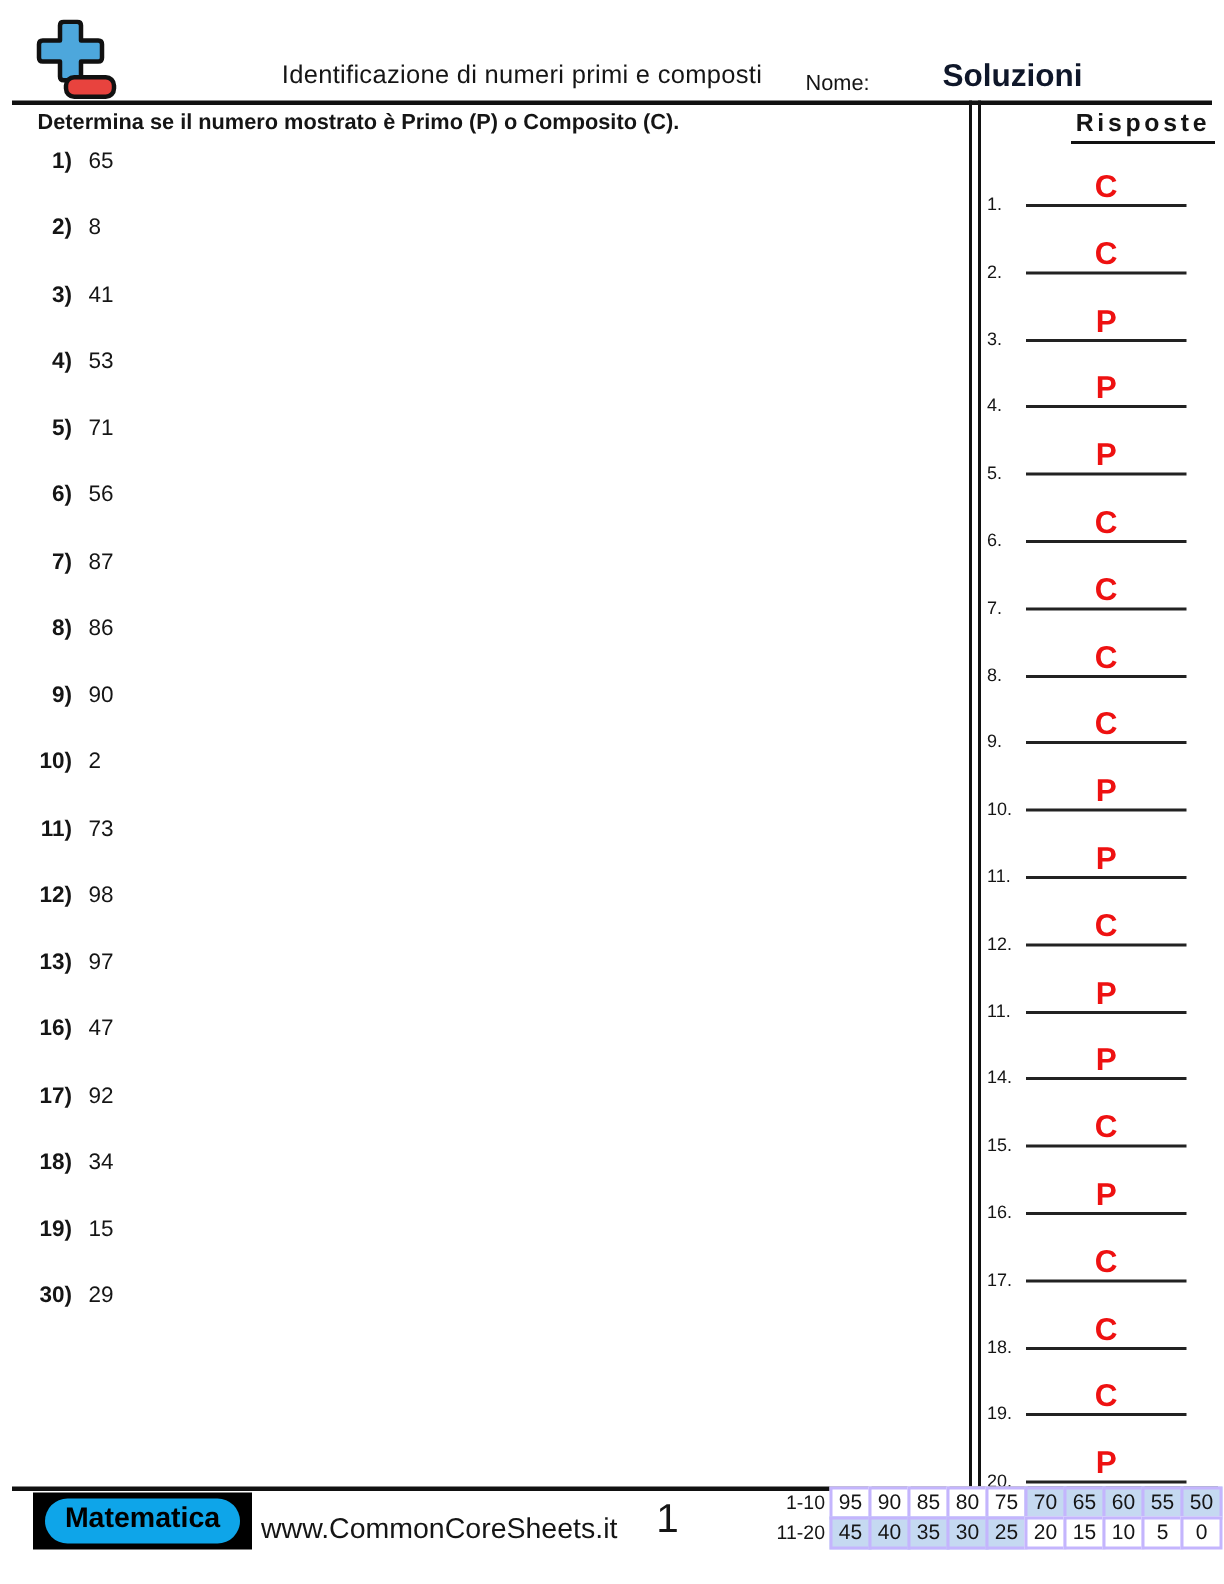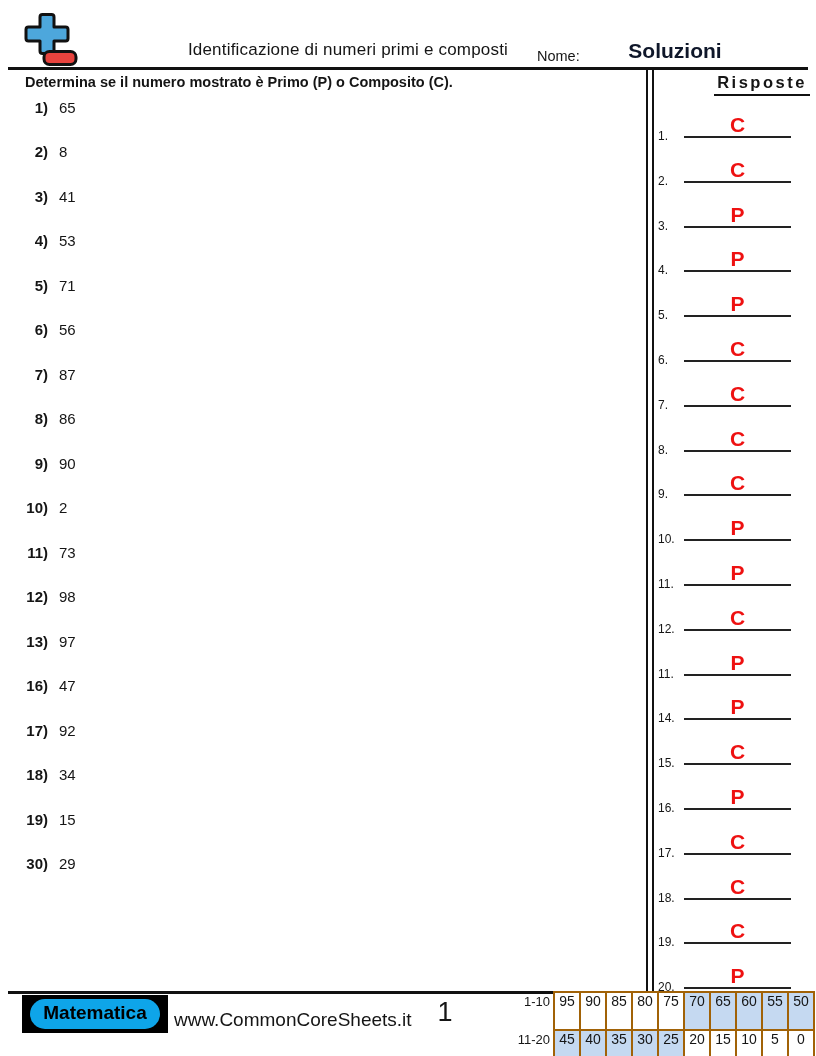--- a/index.html
+++ b/index.html
@@ -41,24 +41,24 @@
 
   
   .footer-rule { position:absolute; left:8px; top:991px; width:804px; height:2.5px; background:#111; }
   .brand { position:absolute; left:22px; top:995px; width:146px; height:38px; background:#000;
            display:flex; align-items:center; justify-content:center; }
   .brand-pill { background:#0ea5e9; border-radius:17px; padding:3px 13px 5px; font-weight:bold; font-size:19px; color:#000; }
   .website { position:absolute; left:174px; top:1009px; font-size:19px; }
   .page-num { position:absolute; left:420px; top:997px; width:50px; text-align:center; font-size:27px; }
 
   .score { position:absolute; left:507px; top:991px; }
-  .score-row { display:flex; height:40px; }
+  .score-row { display:flex; height:22px; }
   .score-row.second { margin-top:-2px; }
   .score-label { width:48px; text-align:right; padding-right:5px; font-size:13px; line-height:22px; box-sizing:border-box; }
-  .score-cell { box-sizing:border-box; width:28px; margin-left:-2px; border:2px solid #a16207;
+  .score-cell { box-sizing:border-box; width:28px; margin-left:-2px; border:2px solid #c4b5fd;
                 text-align:center; font-size:14px; line-height:17px; background:#fff; }
   .score-cell.shaded { background:#c5d9f1; }
 </style>
 </head>
 <body>
 
 <div class="page">
 
   <svg class="logo-svg" width="58" height="54" viewBox="0 0 58 54">
     <path d="M16,14 V4 Q16,1.5 18.5,1.5 H27.5 Q30,1.5 30,4 V14 H41.5 Q44,14 44,16.5 V25.5 Q44,28 41.5,28 H30 V38 Q30,40.5 27.5,40.5 H18.5 Q16,40.5 16,38 V28 H4.5 Q2,28 2,25.5 V16.5 Q2,14 4.5,14 Z" fill="#4da7dc" stroke="#111" stroke-width="3" stroke-linejoin="round"></path>

